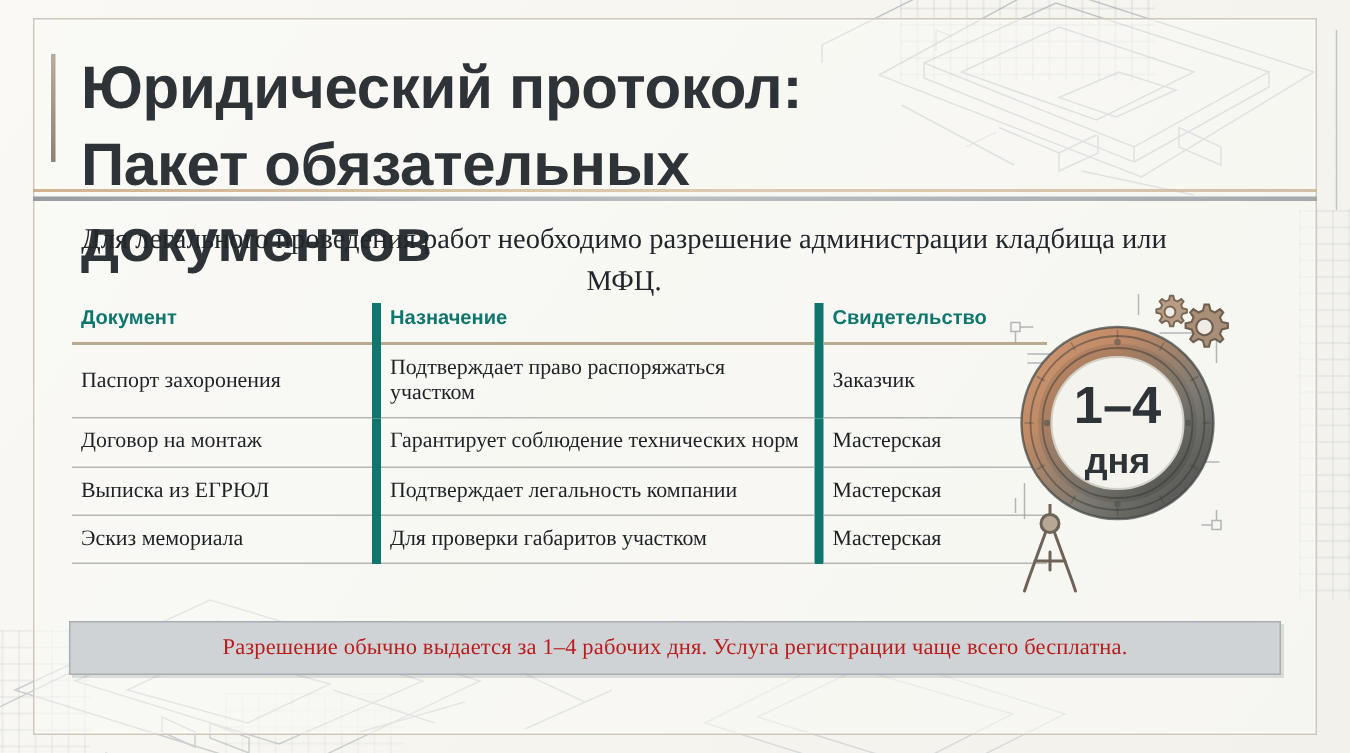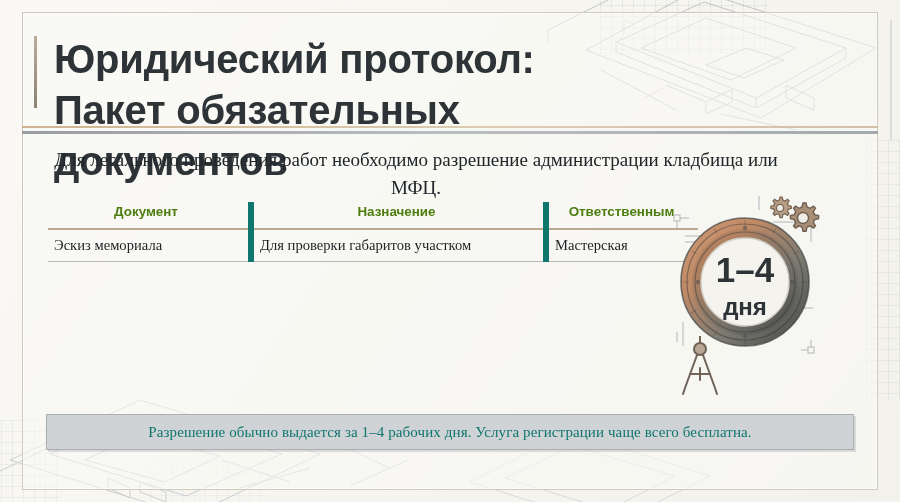--- a/index.html
+++ b/index.html
@@ -95,22 +95,22 @@
     table-layout:fixed;
   }
   .tbl col.c1{width:203px;}
   .tbl col.c2{width:295px;}
   .tbl col.c3{width:152px;}
 
   .tbl th{
     font-family:"Liberation Sans", sans-serif;
     font-weight:bold;
     font-size:13.4px;
-    color:#4d7c0f;
-    text-align:center;
+    color:#0f766e;
+    text-align:left;
     padding:2px 10px 9px 6px;
     border-bottom:2px solid #b9a990;
     vertical-align:bottom;
     white-space:nowrap;
   }
   .tbl td{
     font-size:14.6px;
     line-height:1.18;
     color:#1d2225;
     padding:7px 10px 7px 6px;
@@ -128,21 +128,21 @@
   
   .callout{
     position:absolute;left:46px;top:414px;width:806px;height:34px;
     background:#cfd3d5;
     border:1px solid #a9aeb1;
     box-shadow:2px 2px 0 rgba(90,95,100,.18);
     display:flex;align-items:center;justify-content:center;
   }
   .callout-text{
     font-size:15px;
-    color:#0f766e;
+    color:#b91c1c;
     letter-spacing:.1px;
     white-space:nowrap;
   }
 </style>
 </head>
 <body>
 
 <div class="bg-layer">
   <div class="paper-grad"></div>
 
@@ -217,24 +217,39 @@
 <table class="tbl">
   <colgroup>
       <col class="c1">
       <col class="c2">
       <col class="c3">
     </colgroup>
   <thead>
     <tr>
       <th>Документ</th>
       <th>Назначение</th>
-      <th>Ответственным</th>
+      <th>Свидетельство</th>
     </tr>
   </thead>
   <tbody>
+    <tr>
+      <td class="cell-doc">Паспорт захоронения</td>
+      <td>Подтверждает право распоряжаться участком</td>
+      <td>Заказчик</td>
+    </tr>
+    <tr>
+      <td class="cell-doc">Договор на монтаж</td>
+      <td>Гарантирует соблюдение технических норм</td>
+      <td>Мастерская</td>
+    </tr>
+    <tr>
+      <td class="cell-doc">Выписка из ЕГРЮЛ</td>
+      <td>Подтверждает легальность компании</td>
+      <td>Мастерская</td>
+    </tr>
     <tr>
       <td class="cell-doc">Эскиз мемориала</td>
       <td>Для проверки габаритов участком</td>
       <td>Мастерская</td>
     </tr>
   </tbody>
 </table>
 
 <div class="badge-zone">
   <svg class="badge-svg" width="200" height="204" viewBox="0 0 200 204">

